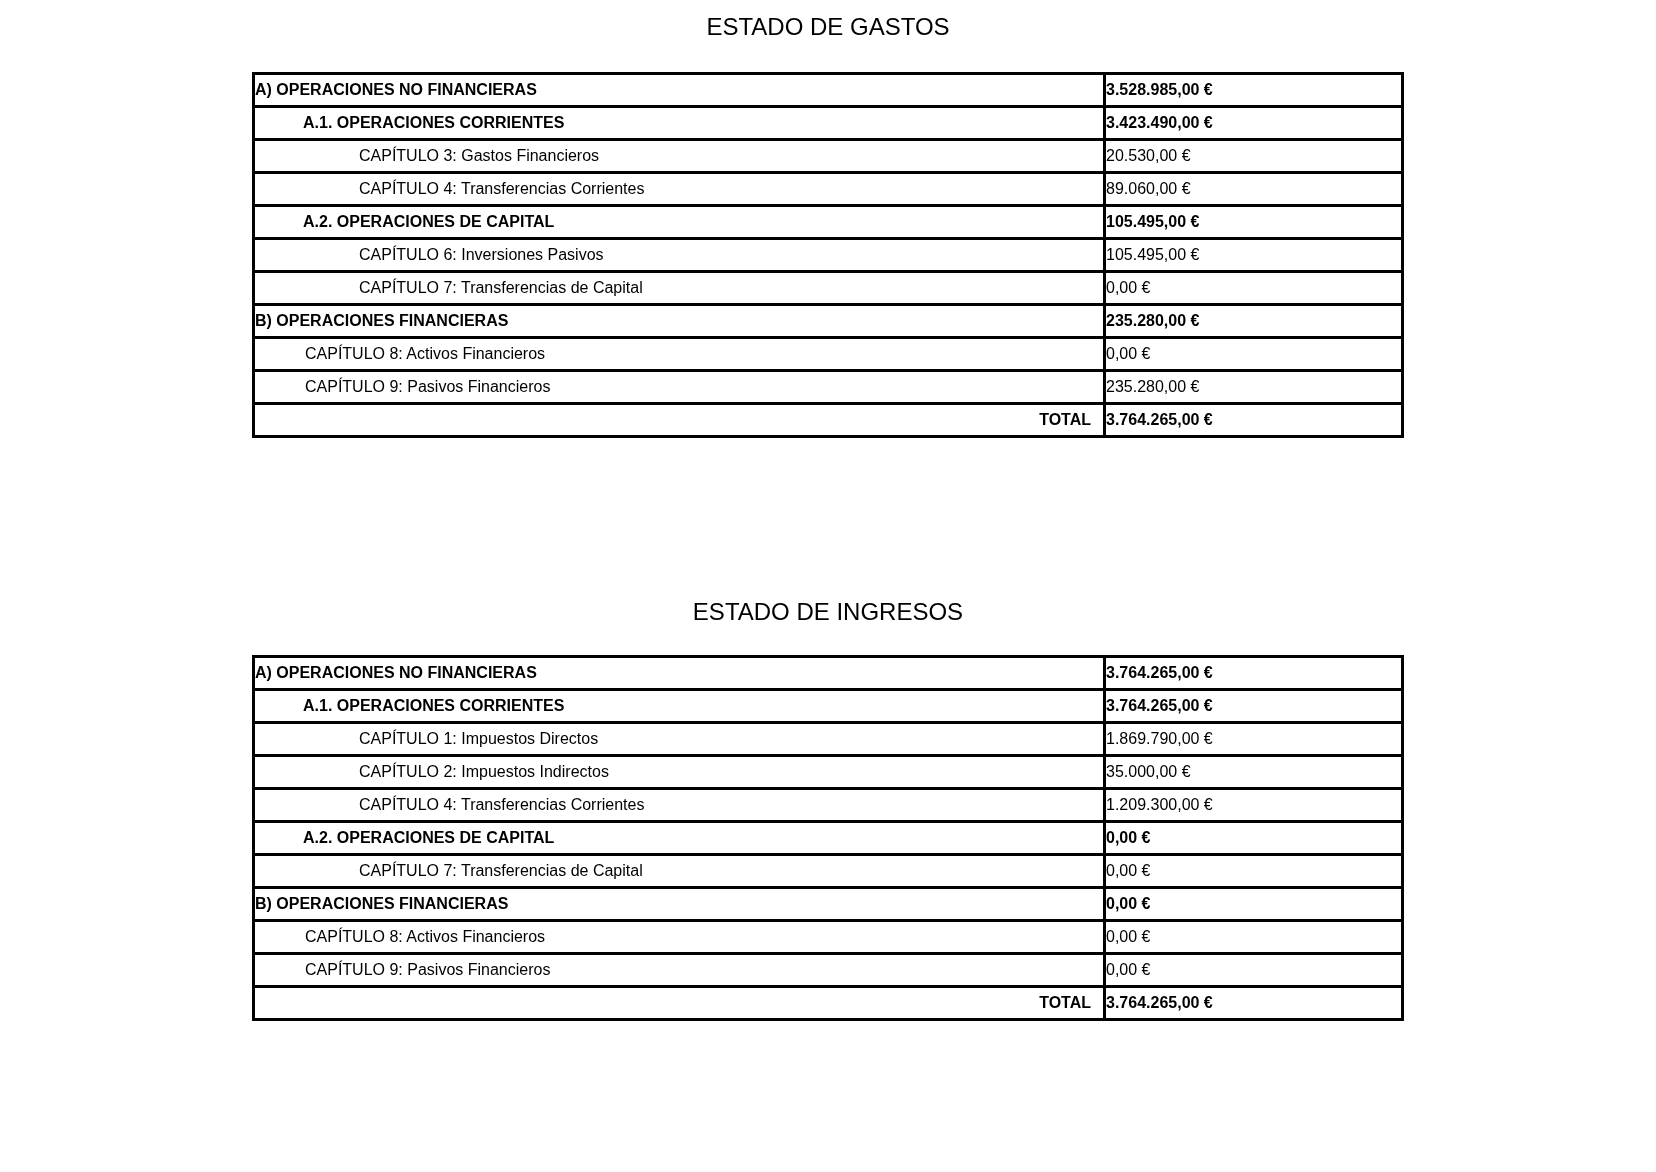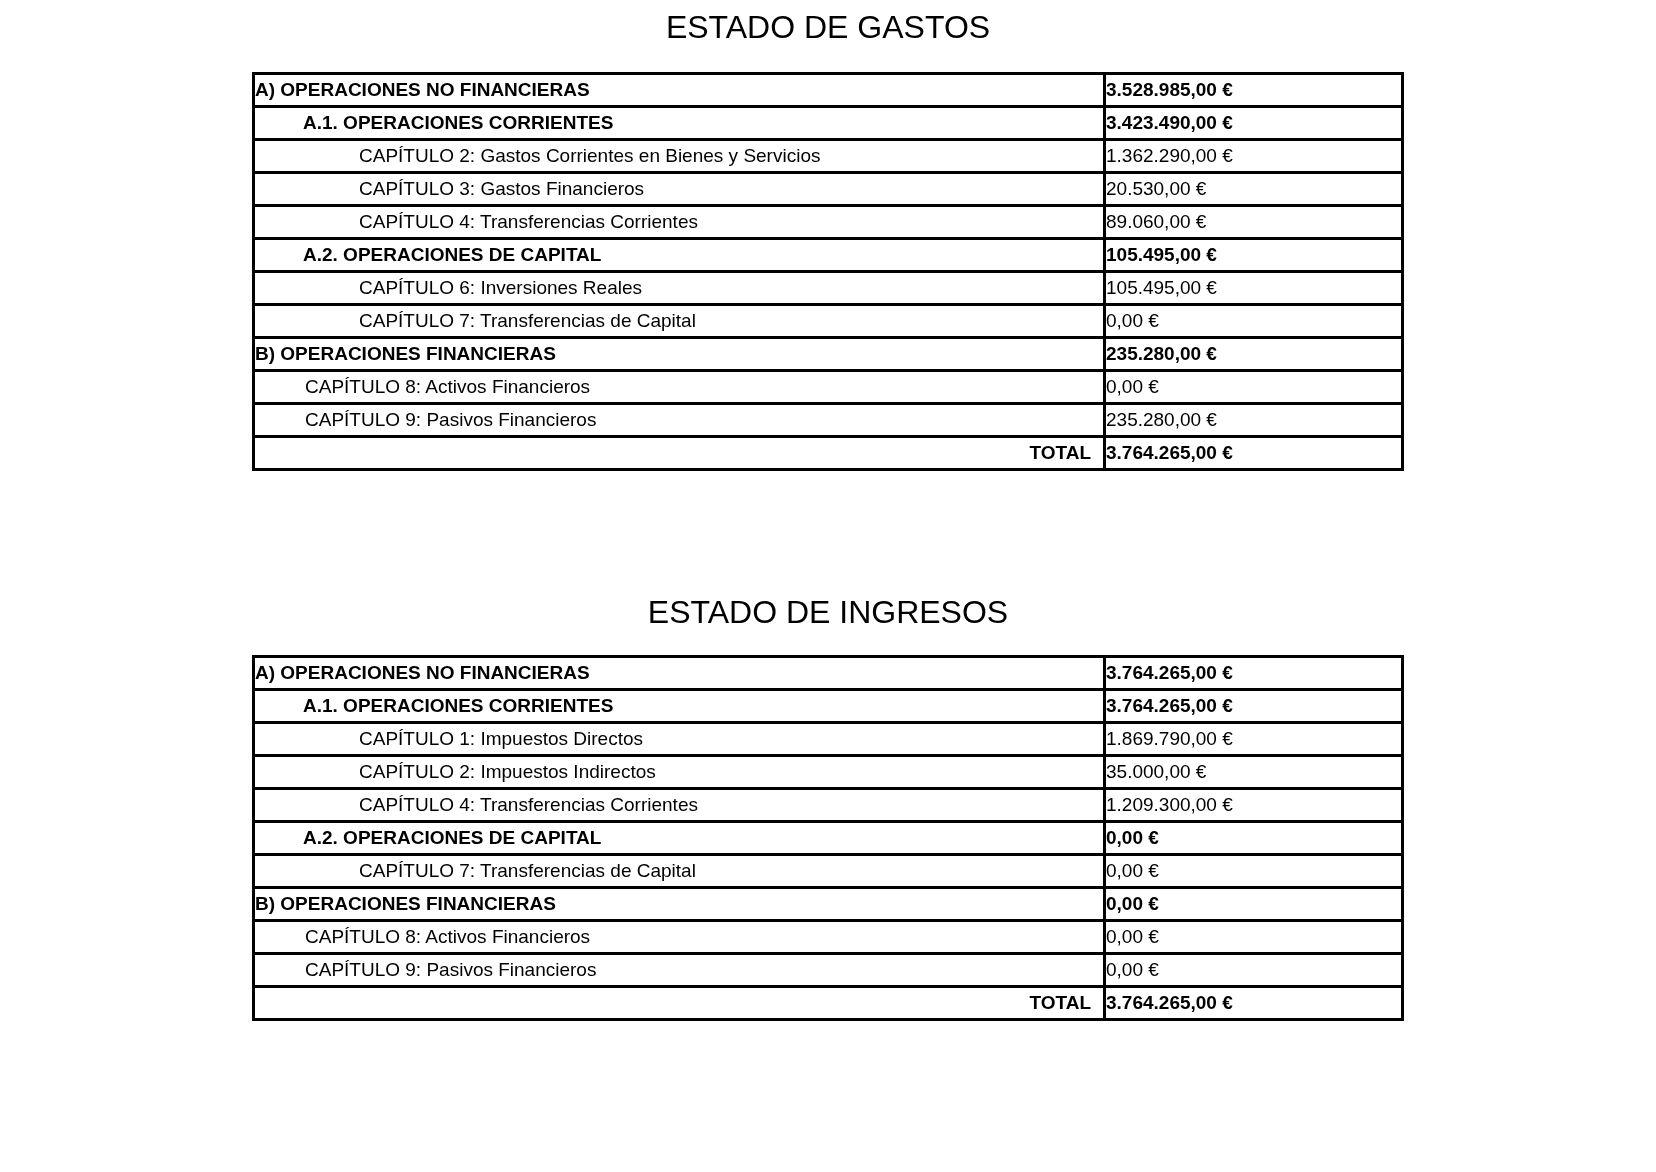--- a/index.html
+++ b/index.html
@@ -1,26 +1,26 @@
 <!DOCTYPE html>
 <html><head>
 <meta charset="utf-8">
 <style>
   html, body { margin:0; padding:0; background:#ffffff; }
   body { width:1656px; height:1172px; position:relative; overflow:hidden;
          font-family:"Liberation Sans", sans-serif; color:#000; }
   .title { position:absolute; left:0; width:1656px; text-align:center;
-           font-size:32px; line-height:30px; }
+           font-size:24px; line-height:30px; }
   #title-gastos { top:12px; }
   #title-ingresos { top:597px; }
   table.budget { position:absolute; left:252px; width:1149px; border-collapse:collapse;
                  table-layout:fixed; }
   #table-gastos { top:72px; }
   #table-ingresos { top:655px; }
-  table.budget td { border:3px solid #000; height:30px; padding:0; font-size:19px;
+  table.budget td { border:3px solid #000; height:30px; padding:0; font-size:16px;
                     line-height:30px; white-space:nowrap; overflow:hidden;margin-left:24px; }
   table.budget col.c1 { width:851px; }
   table.budget col.c2 { width:298px; }
   td.label { padding-left:12px; }
   td.label.l1 { padding-left:48px; }
   td.label.l2 { padding-left:104px; }
   td.label.l3 { padding-left:50px; }
   td.label.total { text-align:right; padding-right:12px; }
   td.amount { padding-right:60px; }
   tr.bold td { font-weight:bold; }
@@ -37,37 +37,33 @@
   <tbody>
       <tr class="bold">
         <td class="label l0">A) OPERACIONES NO FINANCIERAS</td>
         <td class="amount">3.528.985,00 €</td>
       </tr>
       <tr class="bold">
         <td class="label l1">A.1. OPERACIONES CORRIENTES</td>
         <td class="amount">3.423.490,00 €</td>
       </tr>
       <tr>
-        <td class="label l2">CAPÍTULO 2: Gastos Corrientes en Bienes y Servicios</td>
-        <td class="amount">1.362.290,00 €</td>
-      </tr>
-      <tr>
         <td class="label l2">CAPÍTULO 3: Gastos Financieros</td>
         <td class="amount">20.530,00 €</td>
       </tr>
       <tr>
         <td class="label l2">CAPÍTULO 4: Transferencias Corrientes</td>
         <td class="amount">89.060,00 €</td>
       </tr>
       <tr class="bold">
         <td class="label l1">A.2. OPERACIONES DE CAPITAL</td>
         <td class="amount">105.495,00 €</td>
       </tr>
       <tr>
-        <td class="label l2">CAPÍTULO 6: Inversiones Reales</td>
+        <td class="label l2">CAPÍTULO 6: Inversiones Pasivos</td>
         <td class="amount">105.495,00 €</td>
       </tr>
       <tr>
         <td class="label l2">CAPÍTULO 7: Transferencias de Capital</td>
         <td class="amount">0,00 €</td>
       </tr>
       <tr class="bold">
         <td class="label l0">B) OPERACIONES FINANCIERAS</td>
         <td class="amount">235.280,00 €</td>
       </tr>

